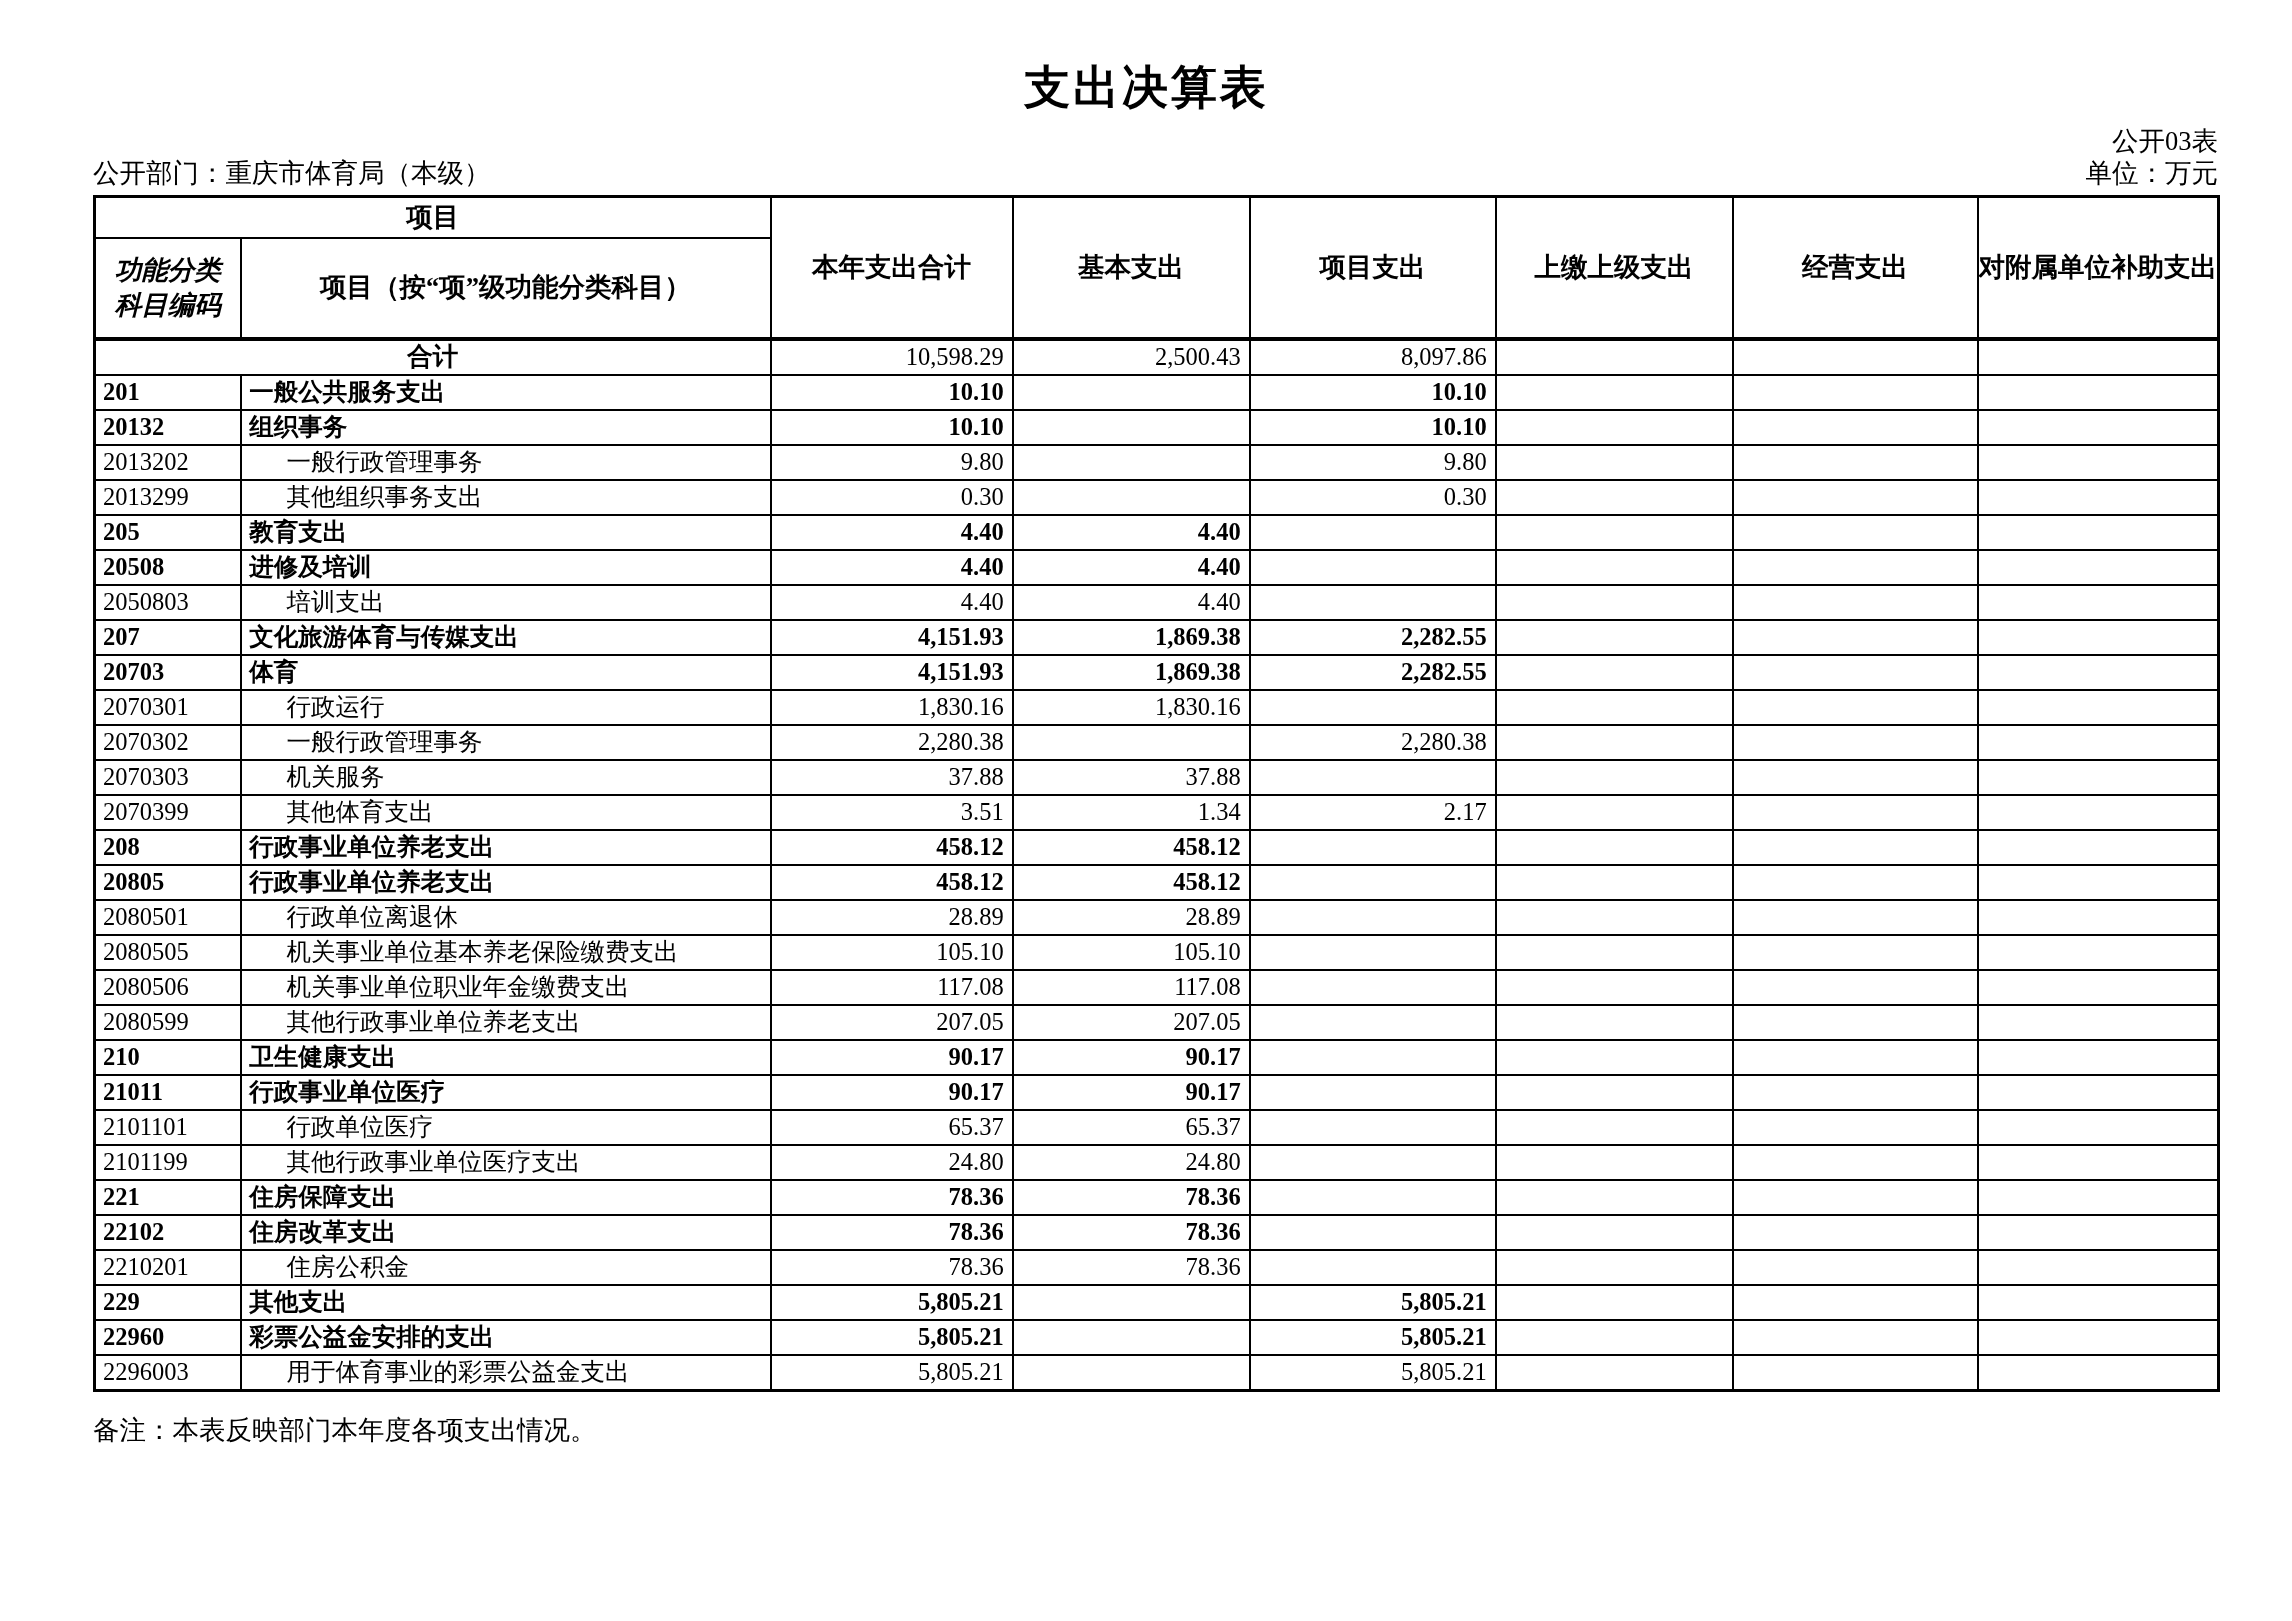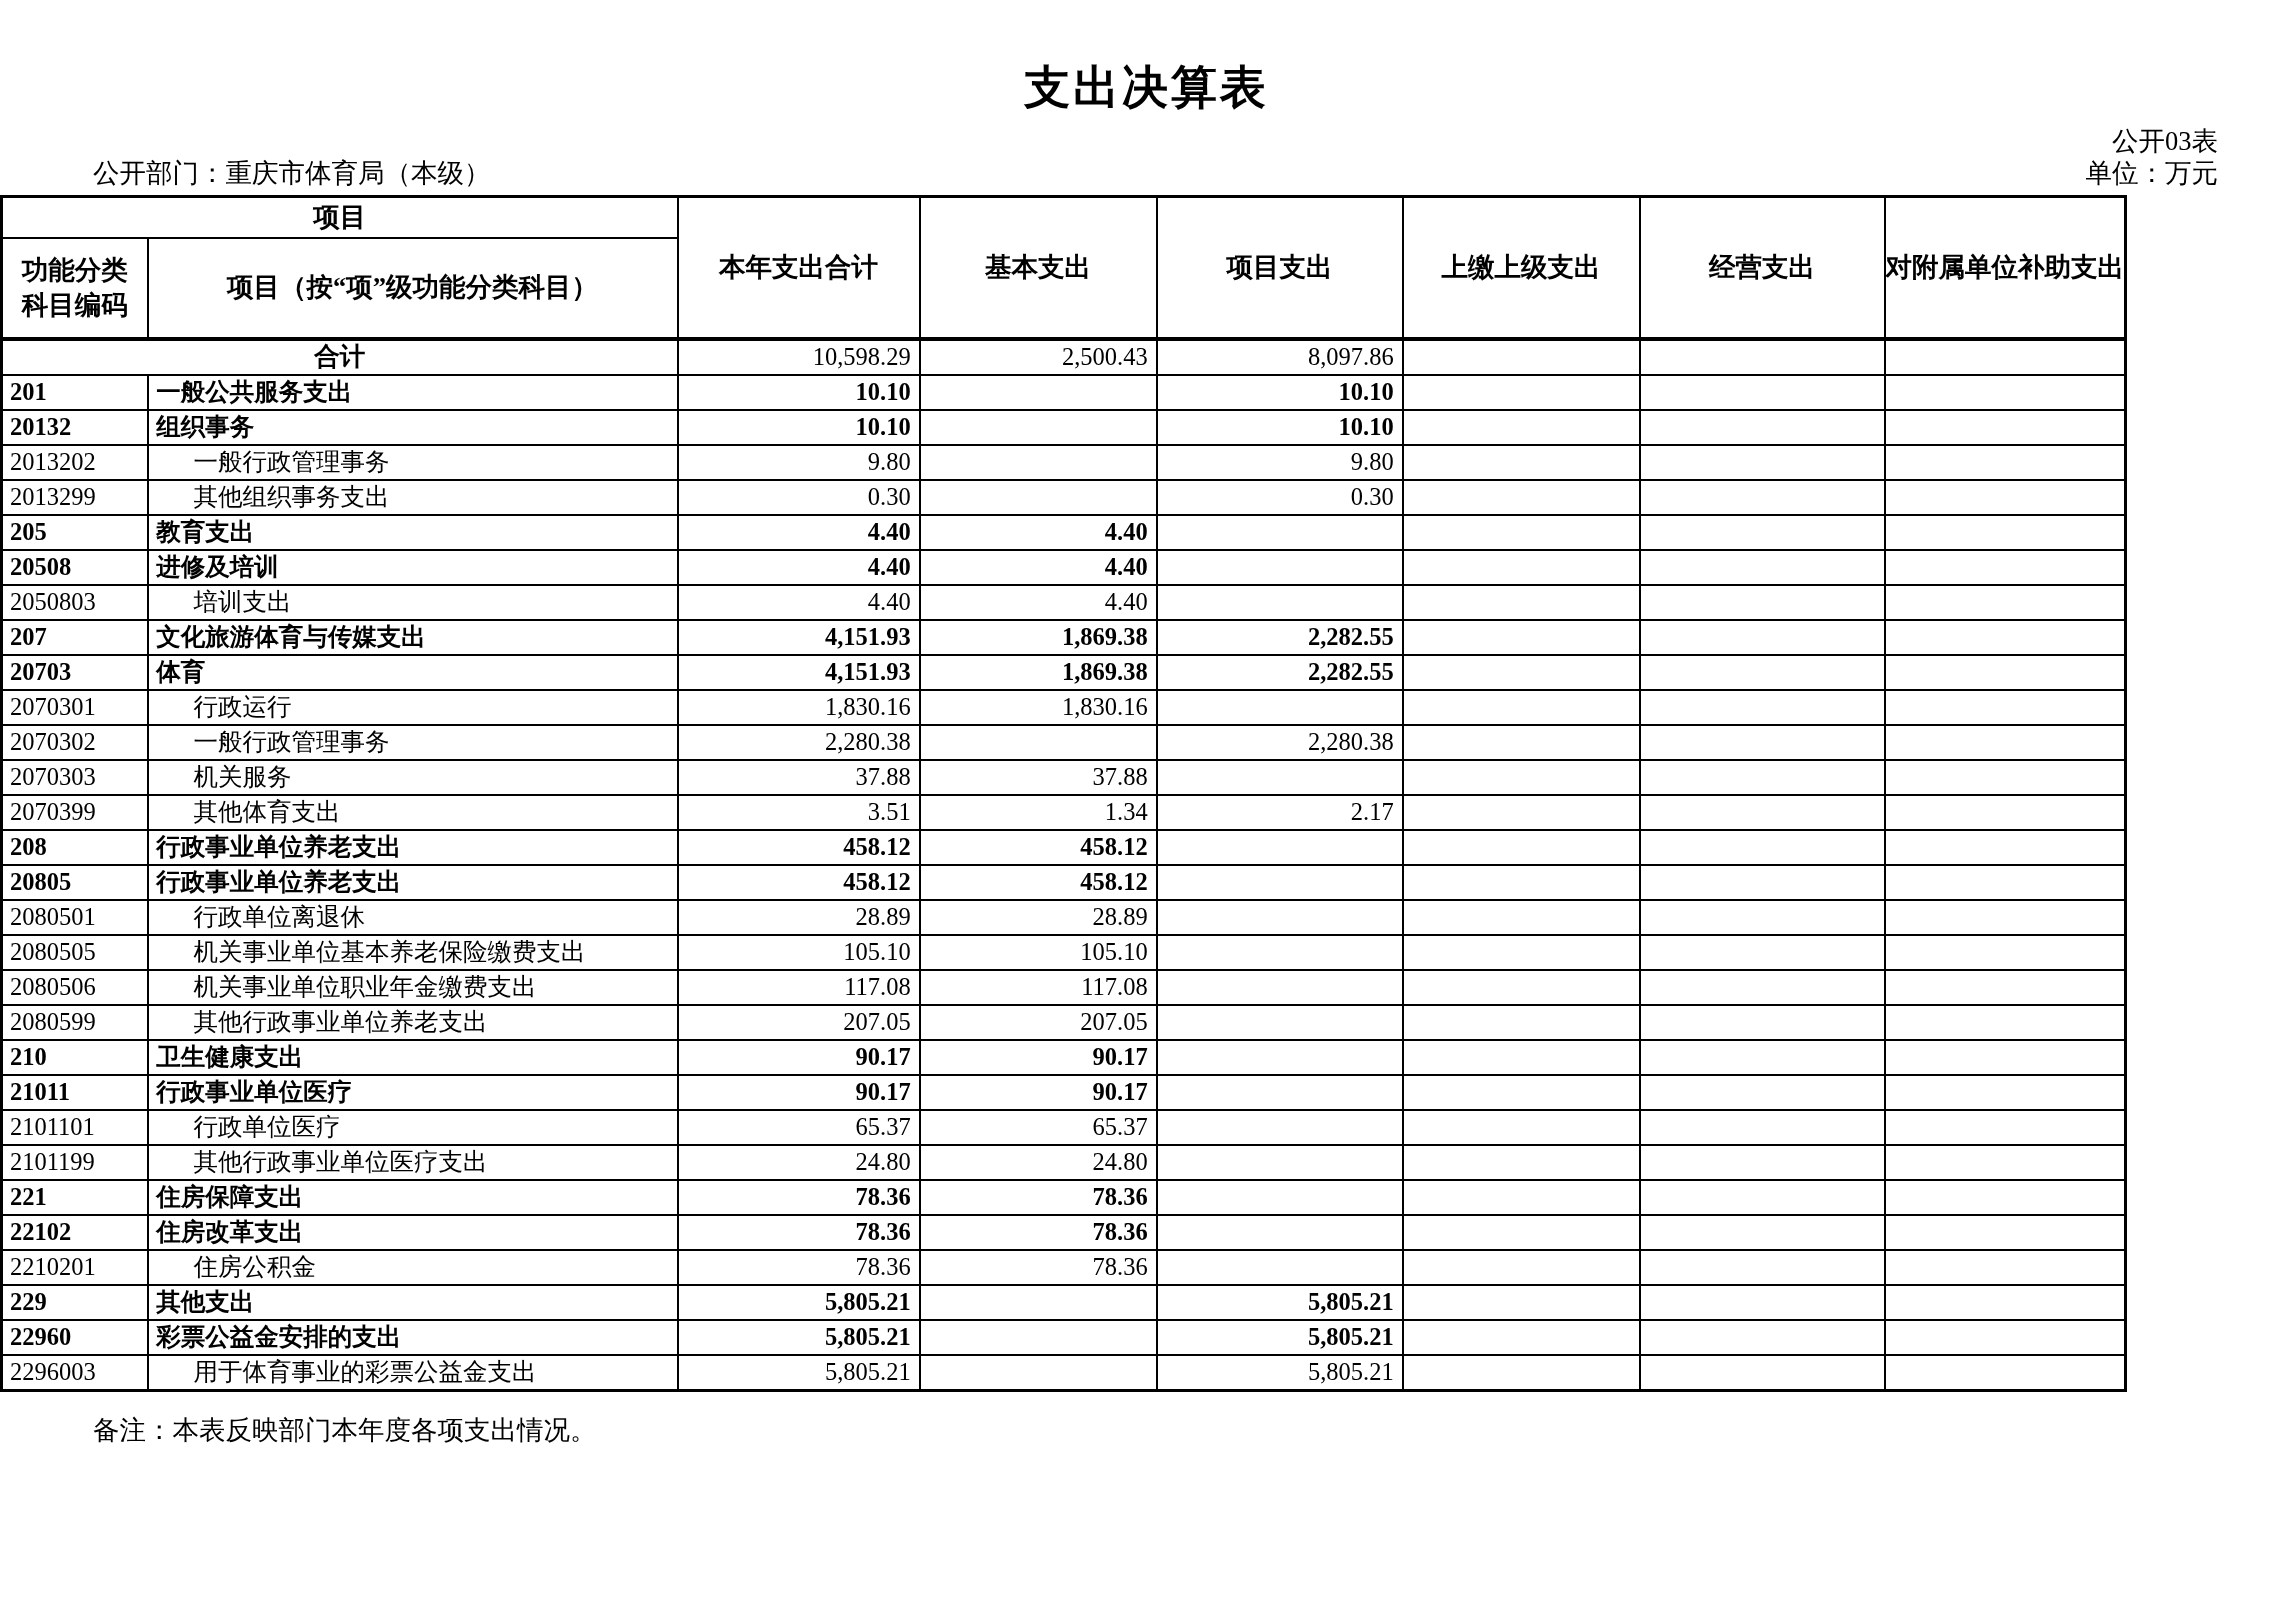--- a/index.html
+++ b/index.html
@@ -21,37 +21,37 @@
     padding:15.7px 75px 0 0;
     font-size:26.5px; line-height:1.1;
   }
   .subhead {
     display:flex; justify-content:space-between; align-items:center;
     padding:2px 75px 4.9px 93px;
     font-size:26.5px; line-height:1.2;
   }
   table.main {
     border-collapse:collapse; table-layout:fixed;
-    width:2125px; 
+    width:2125px; margin-left:93px;
     border:3.9px solid #000;
   }
   .main th, .main td {
     border:2.9px solid #000;
     overflow:hidden; white-space:nowrap;
     padding:0;
   }
   .main thead th {
     font-size:26.5px; font-weight:700;
     text-align:center; vertical-align:middle;
     border-bottom:4.9px solid #000;
     white-space:normal; line-height:1.3;
   }
   .main thead th.grp { height:39px; border-bottom:2.9px solid #000; }
   .main thead tr.h2 th { height:98px; }
-  .main thead th.code-h { padding:0 9.8px; }
+  .main thead th.code-h { padding:0 9.8px;font-style:italic; }
   .main tbody td {
     height:33px;
     font-size:24.5px; line-height:1;
     vertical-align:middle;
   }
   td.code { text-align:left; padding-left:7px;font-family:Liberation Serif, serif; }
   td.name { text-align:left; padding-left:7.8px; }
   tr.detail td.name { padding-left:45px; }
   td.num { text-align:right; padding-right:7.8px; }
   tr.bold td { font-weight:700; }

